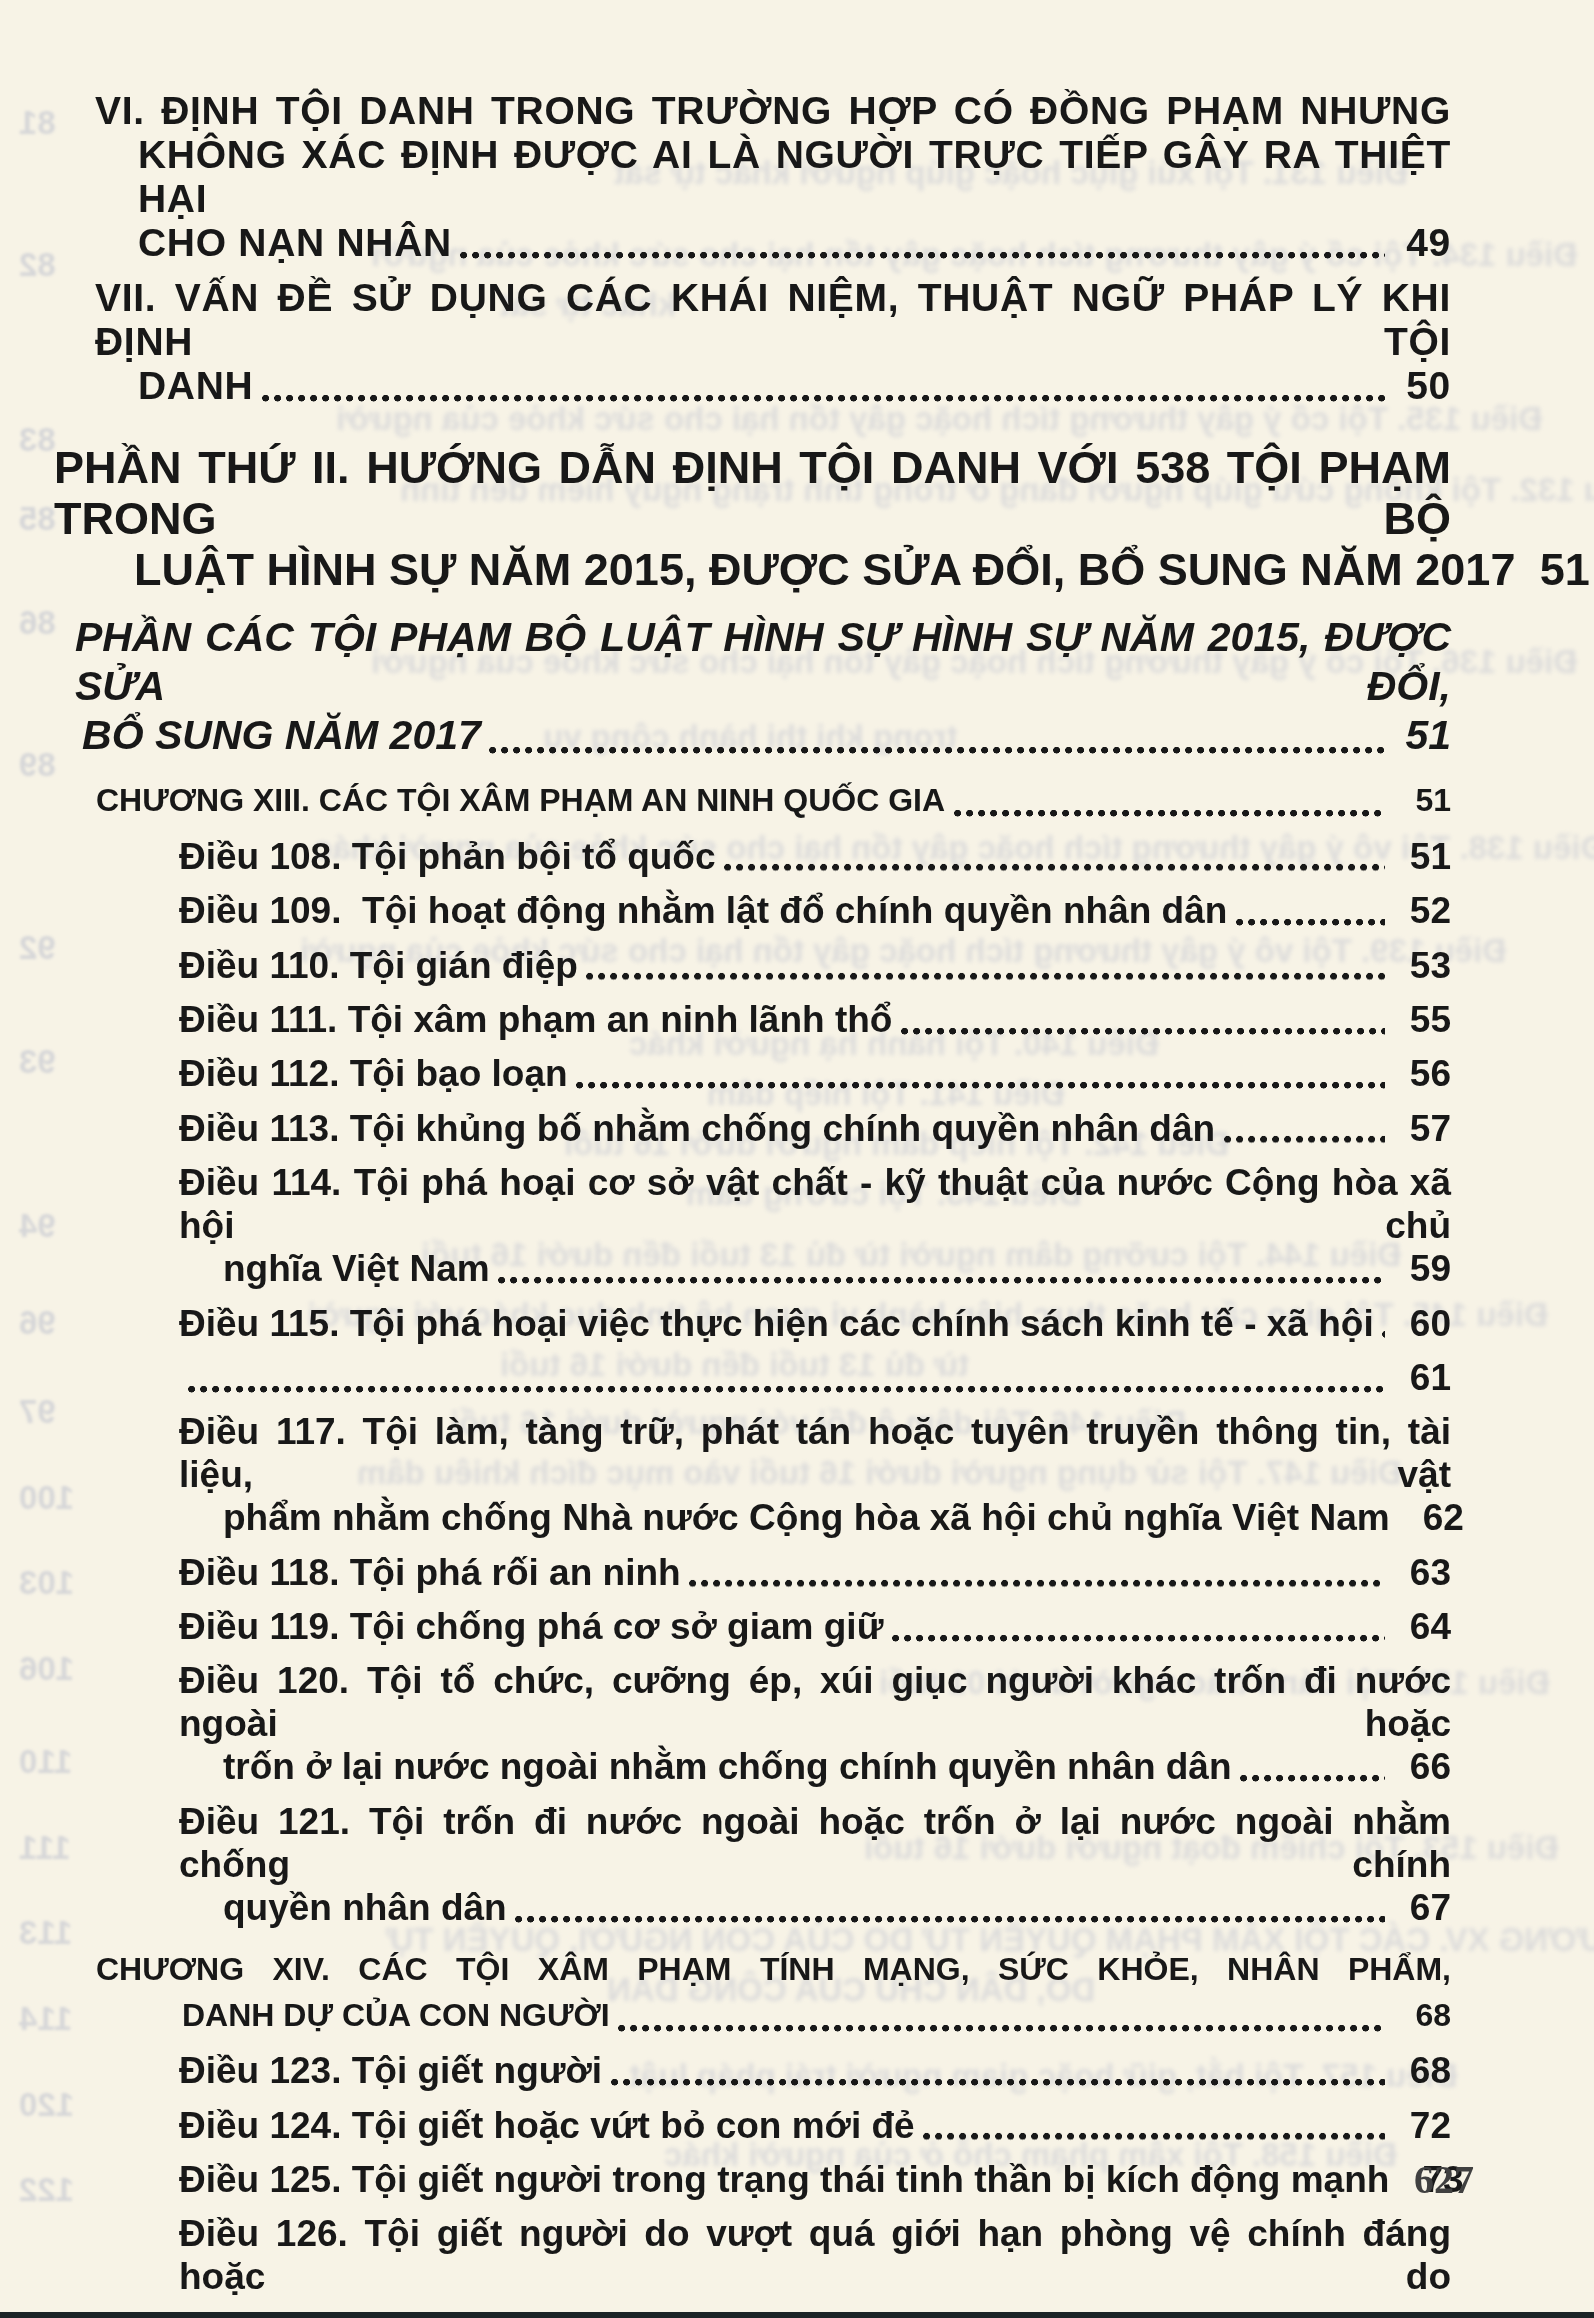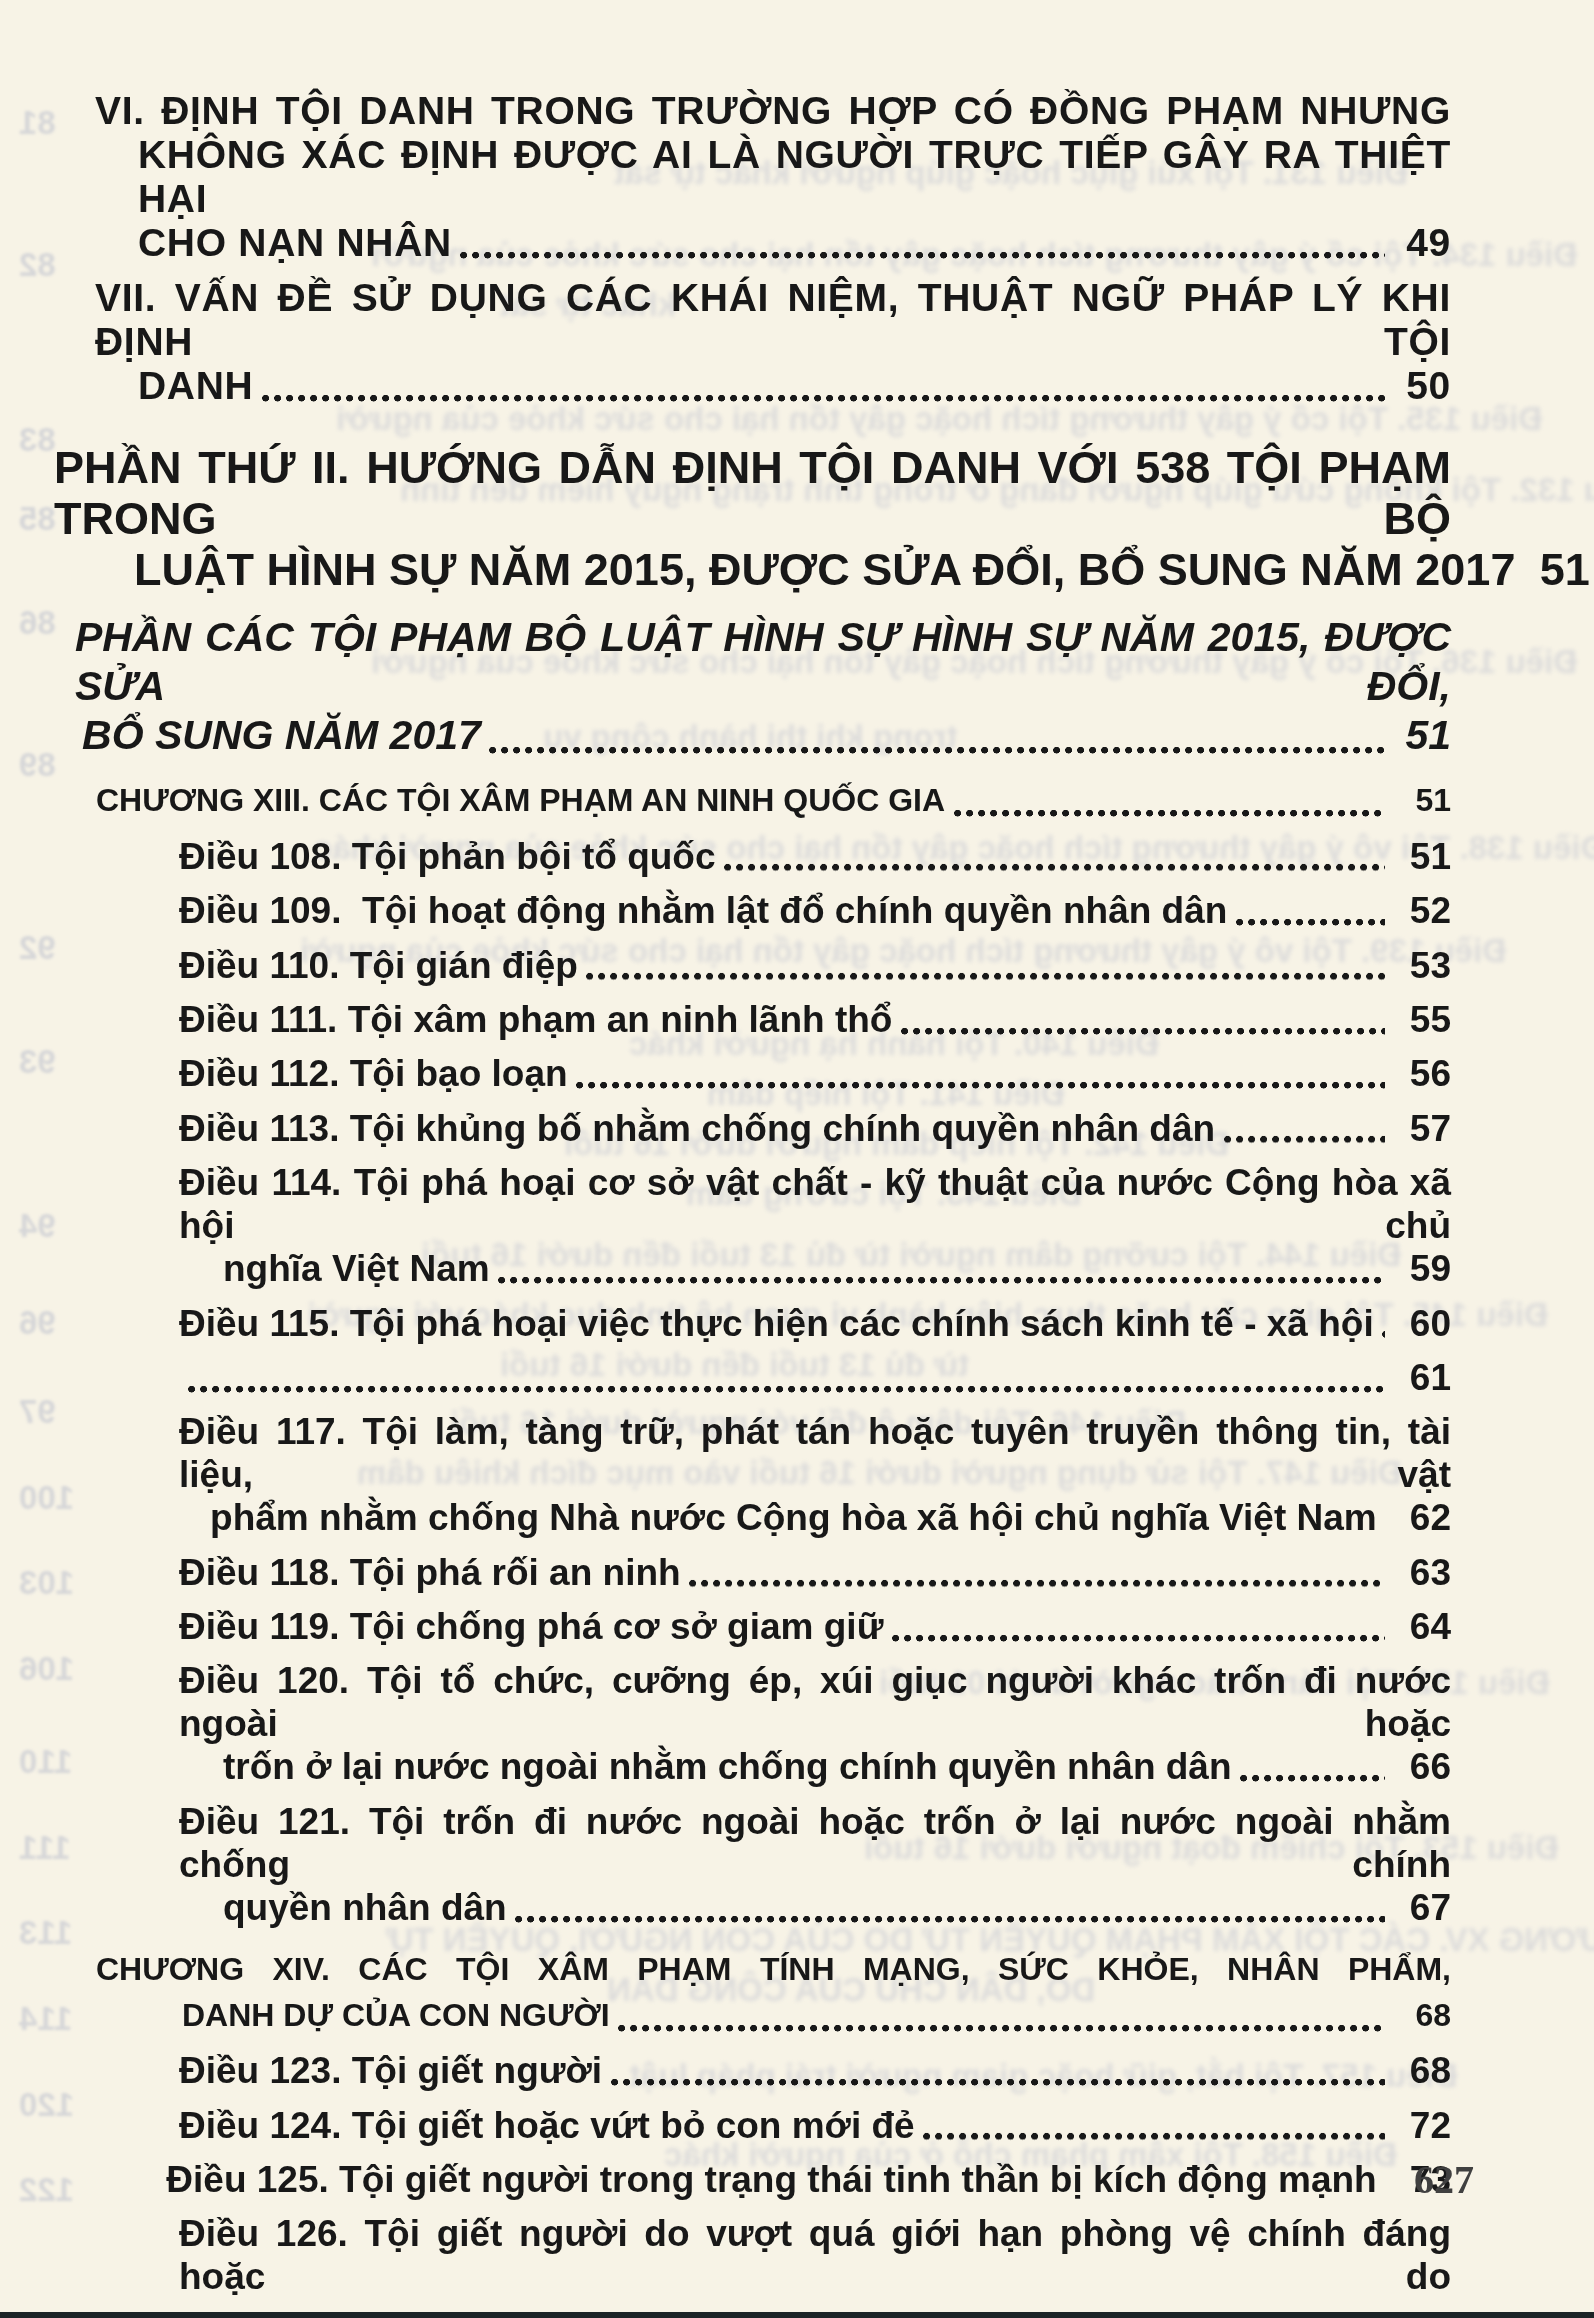--- a/index.html
+++ b/index.html
@@ -50,21 +50,21 @@
 
   .entry.part-italic{padding-left:75px;margin-top:18px;font-style:italic;}
   .entry.part-italic .line{font-size:41px;line-height:49px;}
   .entry.part-italic .line.cont{padding-left:7.1px;}
 
   .entry.chapter{padding-left:96px;margin-top:17px;}
   .entry.chapter .line{font-size:32px;line-height:46px;}
   .entry.chapter .line.cont{padding-left:86px;}
 
   .entry.item{padding-left:179px;}
-  .entry.item .line{font-size:37px;line-height:43px;justify-content:flex-end;}
+  .entry.item .line{font-size:37px;line-height:43px;}
   .entry.item .line.cont{padding-left:44px;}
 
   
   .footer-num{
     position:absolute;top:2156px;right:120px;
     font-family:"Liberation Serif",serif;font-weight:bold;font-size:40px;
     color:#404040;
   }
   .scan-edge-bar{
     position:absolute;left:0;right:0;bottom:0;height:7.1px;

